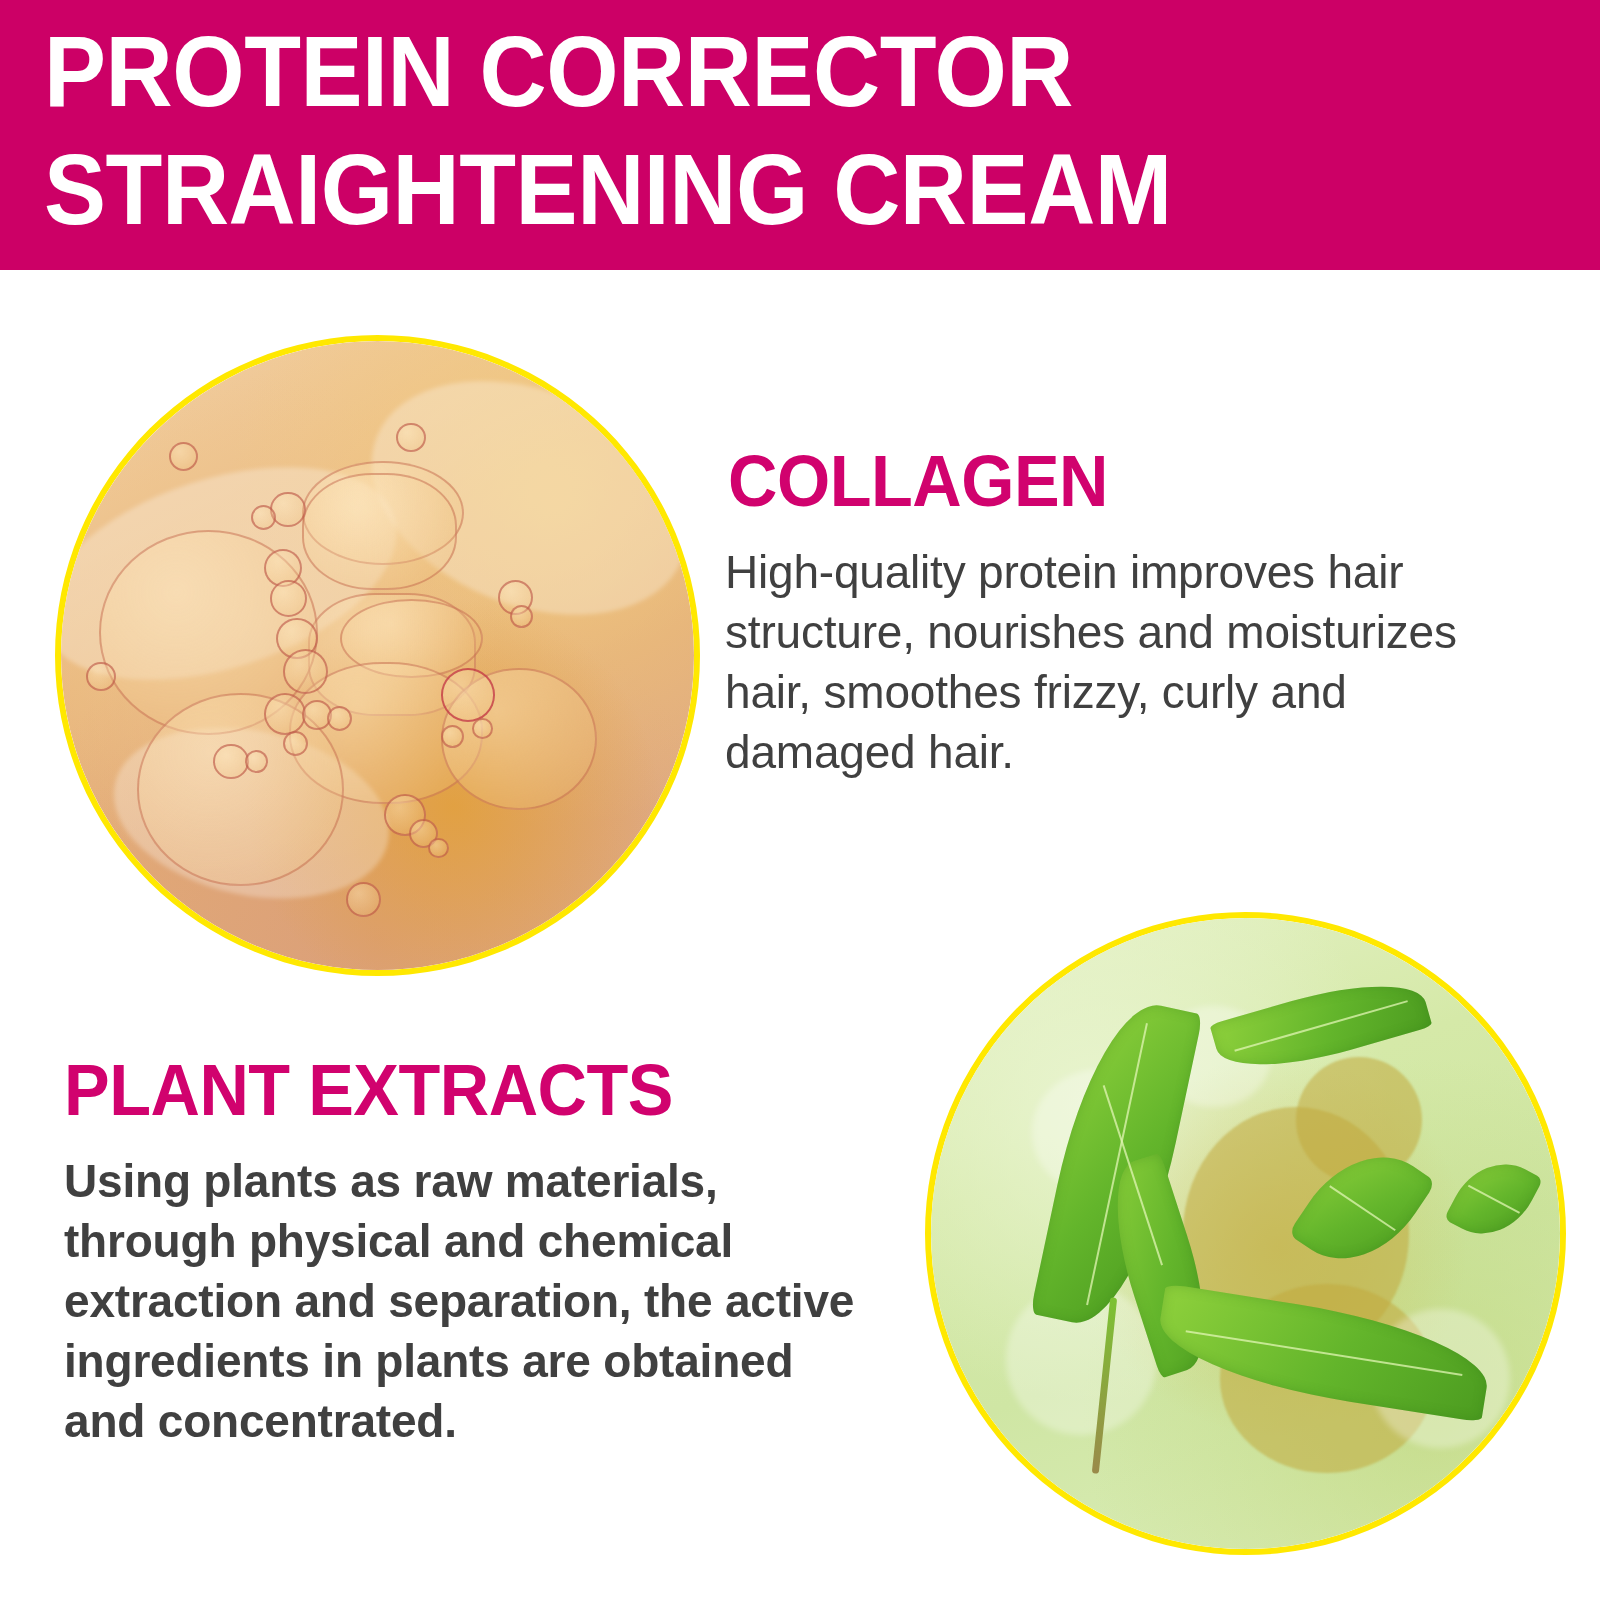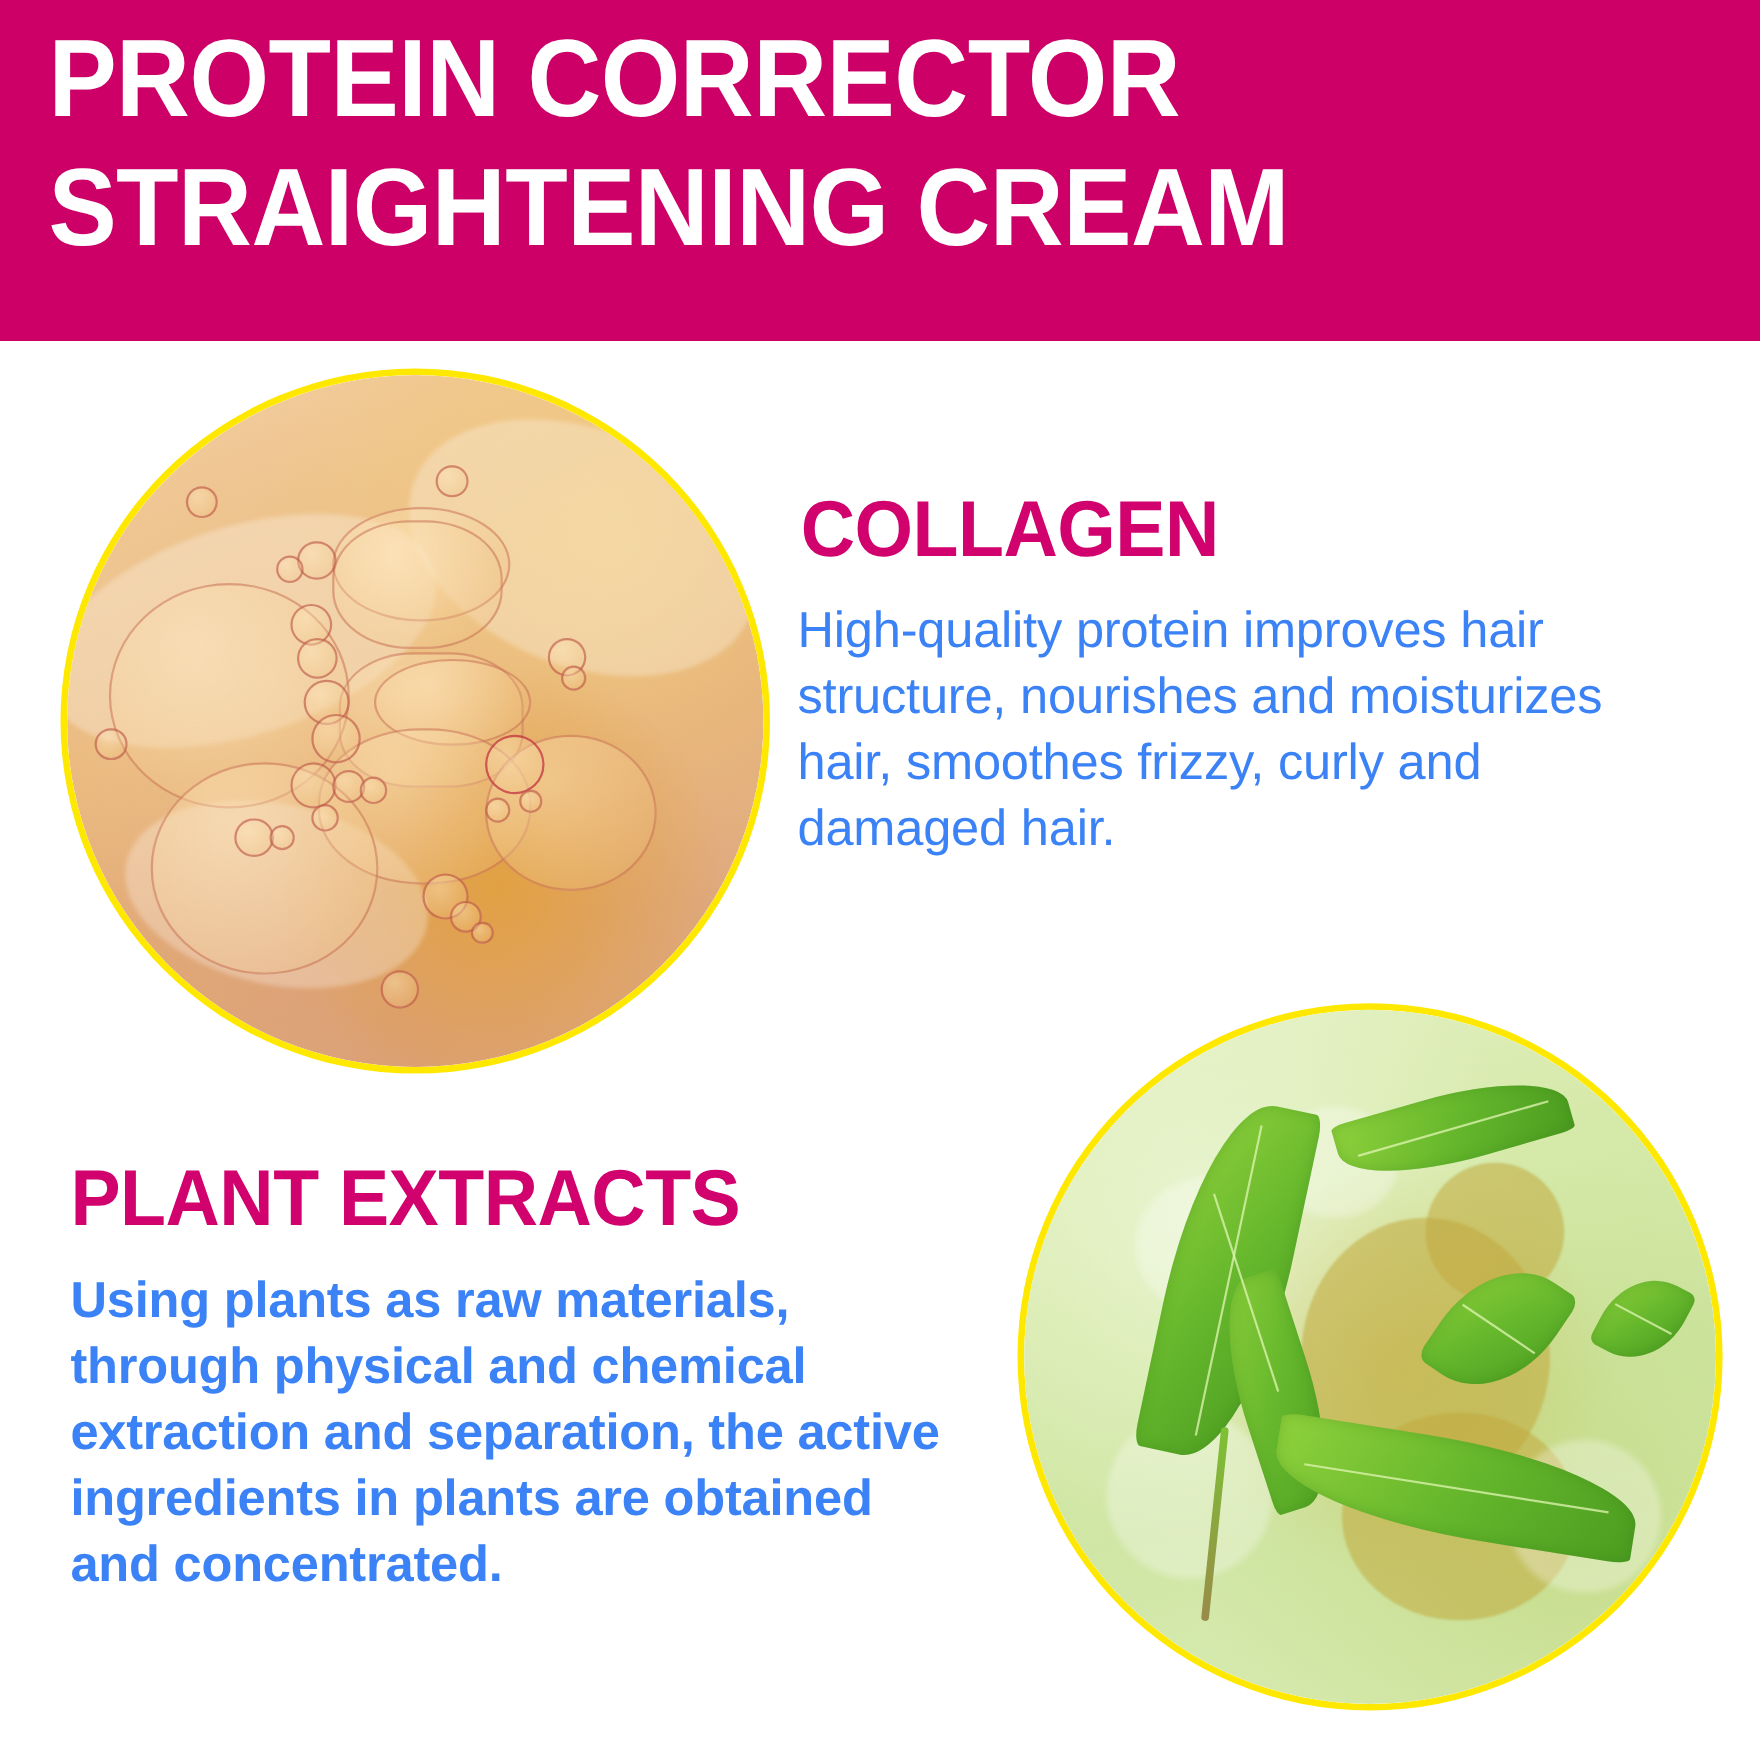--- a/index.html
+++ b/index.html
@@ -14,21 +14,21 @@
     font-family: "Liberation Sans", sans-serif;
     position: relative;
   }
 
   
   .banner {
     position: absolute;
     left: 0;
     top: 0;
     width: 1600px;
-    height: 310px;
+    height: 270px;
     background: #cc0066;
     box-sizing: border-box;
     padding: 12px 0 0 44px;
   }
   .banner-title {
     color: #ffffff;
     font-family: "Liberation Sans Narrow", "Liberation Sans", sans-serif;
     font-weight: bold;
     font-size: 100px;
     line-height: 118px;
@@ -145,21 +145,21 @@
     font-size: 72px;
     line-height: 76px;
     letter-spacing: -0.5px;
     transform: scaleX(0.95);
     transform-origin: left top;
     margin: 0;
     white-space: nowrap;
   }
   .block-body {
     position: absolute;
-    color: #3b82f6;
+    color: #404040;
     font-family: "Liberation Sans", sans-serif;
     font-weight: normal;
     font-size: 46px;
     line-height: 60px;
     letter-spacing: -0.2px;
     margin: 0;
   }
 
   #collagen-heading { left: 728px; top: 443px; }
   #collagen-body   { left: 725px; top: 542px; width: 760px; }

